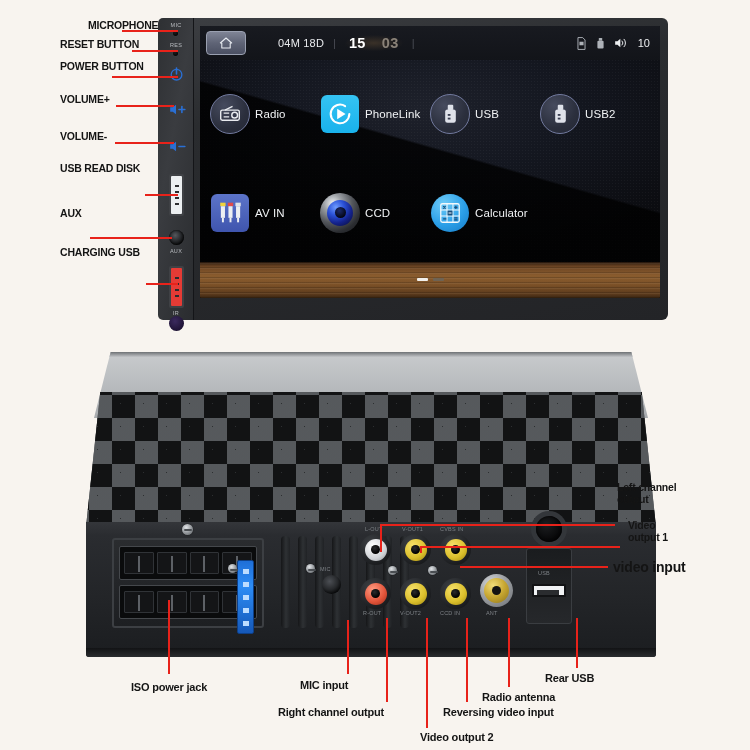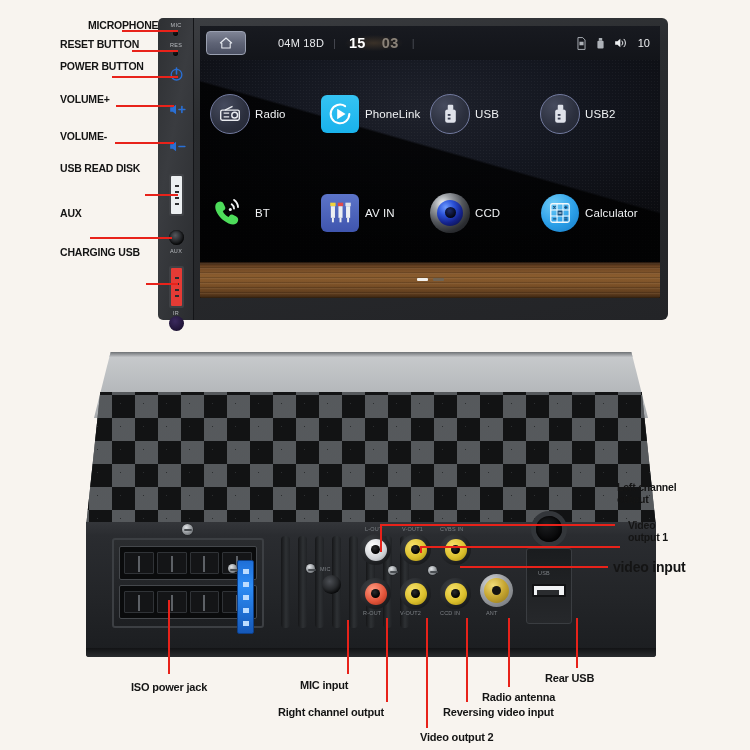--- a/index.html
+++ b/index.html
@@ -446,31 +446,20 @@
                   <rect x="5" y="2" width="6" height="5.5" rx="1" fill="#dfe2ea"></rect>
                   <rect x="2.2" y="7" width="11.6" height="14.5" rx="2.4" fill="#dfe2ea"></rect>
                   <rect x="5" y="12" width="3" height="2" fill="#3a3f52"></rect>
                   <rect x="5" y="16" width="3" height="2" fill="#3a3f52"></rect>
                 </svg>
               </div>
             </div>
             <span class="app-lbl">USB2</span>
           </div>
 
-          <div class="app">
-            <div class="app-ico">
-              <svg viewBox="0 0 34 30" width="34" height="30">
-                <path d="M5 4c2.5-1.2 4.6-.3 5.6 1.8l1.4 3c.7 1.5.3 2.6-.9 3.4l-1.3.9c.9 2.6 3.2 5 5.8 6l.9-1.4c.8-1.2 1.9-1.6 3.4-.9l3 1.4c2.1 1 3 3.1 1.8 5.6-1.5 3-5 3.4-9.1 1.6C10 23 5.2 18 3.3 13.3 1.6 9.1 2 5.5 5 4z" fill="#4ddc5a"></path>
-                <path d="M21 10.5a5.5 5.5 0 0 0-2.3-4.2" fill="none" stroke="#f2f4f6" stroke-width="1.9" stroke-linecap="round"></path>
-                <path d="M25 9a9.3 9.3 0 0 0-3.9-7.1" fill="none" stroke="#f2f4f6" stroke-width="1.9" stroke-linecap="round"></path>
-                <circle cx="17.3" cy="11.6" r="1.5" fill="#f2f4f6"></circle>
-              </svg>
-            </div>
-            <span class="app-lbl">BT</span>
-          </div>
 
           <div class="app">
             <div class="app-ico">
               <div class="sq-ico" style="background:linear-gradient(to bottom,#5c74c9,#3f55ae);">
                 <svg viewBox="0 0 30 28" width="27" height="25">
                   <g>
                     <rect x="3.5" y="3" width="6" height="4" fill="#f0d23c"></rect>
                     <rect x="4.2" y="7" width="4.6" height="13" fill="#eceff2"></rect>
                     <rect x="5.4" y="20" width="2.2" height="5" fill="#eceff2"></rect>
                   </g>

